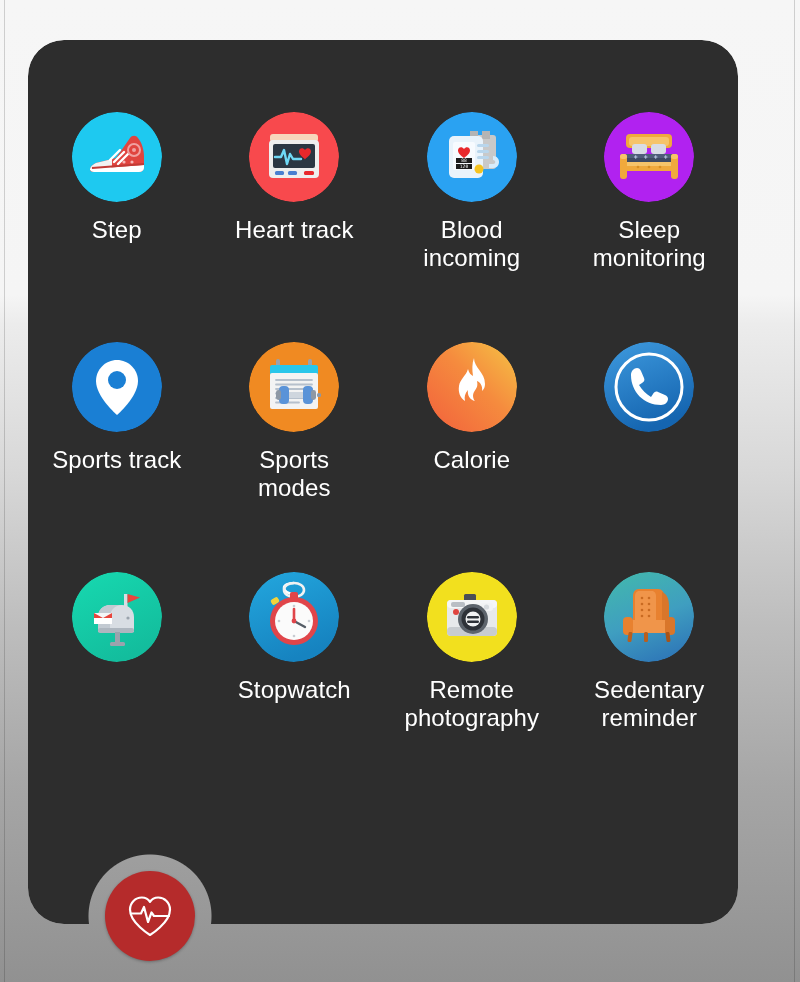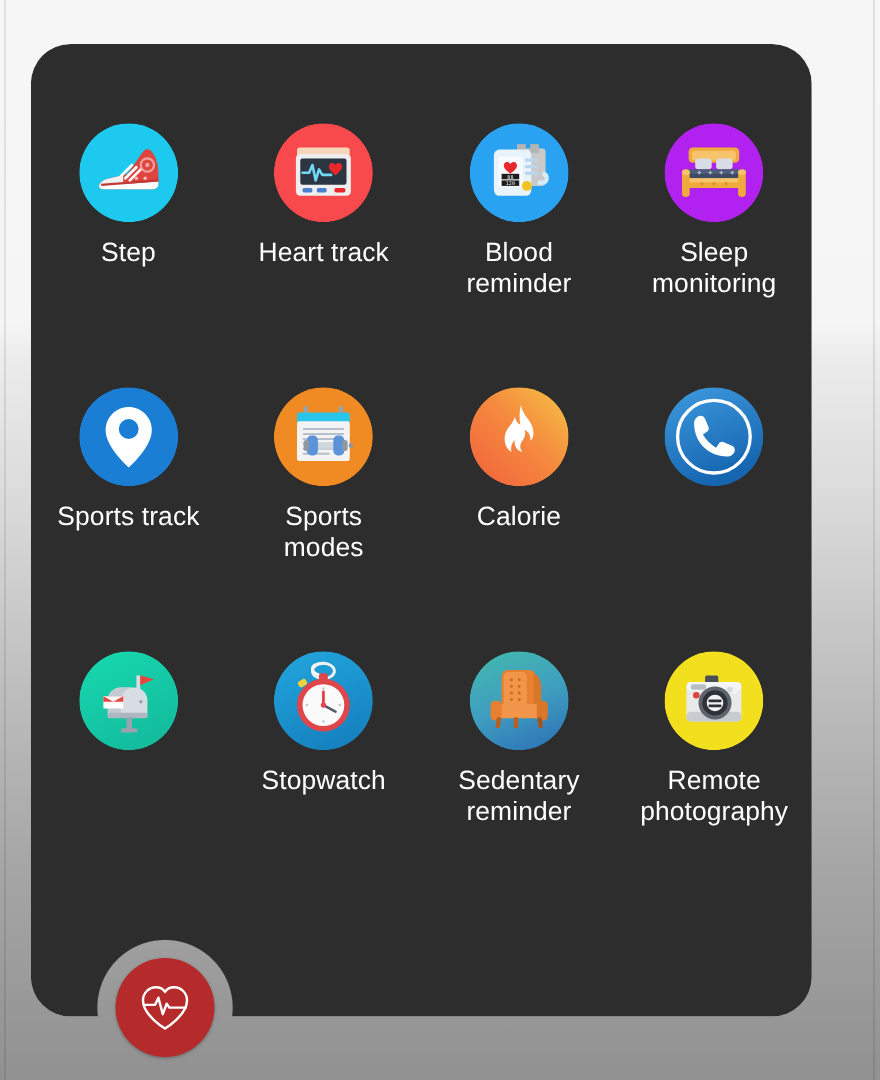--- a/index.html
+++ b/index.html
@@ -67,21 +67,21 @@
   }
 
   
   .grid {
     position: absolute;
     left: 28px;
     top: 40px;
     width: 710px;
     display: grid;
     grid-template-columns: repeat(4, 1fr);
-    row-gap: 10px;
+    row-gap: 0px;
     padding-top: 72px;
     box-sizing: border-box;
   }
   .cell {
     display: flex;
     flex-direction: column;
     align-items: center;
     height: 230px;
   }
   .icon-circle {
@@ -183,21 +183,21 @@
           <rect x="29" y="52" width="16" height="5" fill="#1d1d1d"></rect>
           <text x="37" y="50.4" font-size="4.6" fill="#f4f4f4" text-anchor="middle" font-family="monospace">88</text>
           <text x="37" y="56.4" font-size="4.6" fill="#f4f4f4" text-anchor="middle" font-family="monospace">120</text>
           <rect x="50" y="32" width="12" height="3" rx="1.5" fill="#b9d6ec"></rect>
           <rect x="50" y="38" width="12" height="3" rx="1.5" fill="#b9d6ec"></rect>
           <rect x="50" y="44" width="12" height="3" rx="1.5" fill="#b9d6ec"></rect>
           <circle cx="52" cy="57" r="4.5" fill="#f5c321"></circle>
         </svg>
       </div>
       <div class="cell-label">Blood
-reminder</div>
+incoming</div>
     </div>
 
     <div class="cell">
       <div class="icon-circle">
         <svg viewBox="0 0 90 90">
           <circle cx="45" cy="45" r="45" fill="#b122f0"></circle>
           <rect x="22" y="22" width="46" height="14" rx="4" fill="#f0a93c"></rect>
           <rect x="25" y="25" width="40" height="9" rx="3" fill="#f6c46a"></rect>
           <rect x="28" y="32" width="15" height="10" rx="3" fill="#d8dce6"></rect>
           <rect x="47" y="32" width="15" height="10" rx="3" fill="#d8dce6"></rect>
@@ -344,20 +344,43 @@
             <circle cx="60" cy="49" r="1.3"></circle>
             <circle cx="45" cy="64" r="1.3"></circle>
             <circle cx="30" cy="49" r="1.3"></circle>
           </g>
           <path d="M45 49 L45 37" stroke="#e0454a" stroke-width="2.6" stroke-linecap="round"></path>
           <path d="M45 49 L56 55" stroke="#555d66" stroke-width="2.4" stroke-linecap="round"></path>
           <circle cx="45" cy="49" r="2.4" fill="#e0454a"></circle>
         </svg>
       </div>
       <div class="cell-label">Stopwatch</div>
+    </div>
+
+    <div class="cell">
+      <div class="icon-circle">
+        <svg viewBox="0 0 90 90">
+          <circle cx="45" cy="45" r="45" fill="#f2e01e"></circle>
+          <rect x="37" y="22" width="12" height="7" rx="1.5" fill="#4a4f55"></rect>
+          <rect x="20" y="28" width="50" height="36" rx="4" fill="#e7e9eb"></rect>
+          <rect x="20" y="28" width="50" height="8" rx="4" fill="#f5f6f7"></rect>
+          <rect x="20" y="55" width="50" height="9" rx="4" fill="#c8ccd0"></rect>
+          <rect x="24" y="30" width="14" height="5" rx="2" fill="#b9bec4"></rect>
+          <rect x="53" y="31" width="13" height="8" rx="3" fill="#f2f3f4"></rect>
+          <circle cx="59.5" cy="35" r="2.6" fill="#d6dade"></circle>
+          <circle cx="29" cy="40" r="3" fill="#e0443f"></circle>
+          <circle cx="46" cy="47" r="15" fill="#5d646c"></circle>
+          <circle cx="46" cy="47" r="11.5" fill="#2e3238"></circle>
+          <circle cx="46" cy="47" r="7.5" fill="#f1f2f3"></circle>
+          <rect x="40" y="44" width="12" height="2.4" rx="1.2" fill="#2e3238"></rect>
+          <rect x="40" y="48.5" width="12" height="2.4" rx="1.2" fill="#2e3238"></rect>
+        </svg>
+      </div>
+      <div class="cell-label">Remote
+photography</div>
     </div>
 
     <div class="cell">
       <div class="icon-circle">
         <svg viewBox="0 0 90 90">
           <defs>
             <linearGradient id="sedGrad" x1="0.2" y1="0" x2="0.6" y2="1">
               <stop offset="0%" stop-color="#42b7ae"></stop>
               <stop offset="55%" stop-color="#3f9ec0"></stop>
               <stop offset="100%" stop-color="#2f79b8"></stop>
@@ -382,43 +405,20 @@
           <rect x="61" y="45" width="10" height="18" rx="4" fill="#d9762a"></rect>
           <rect x="24" y="60" width="4" height="10" rx="1.5" fill="#b85f1f" transform="rotate(8 26 65)"></rect>
           <rect x="40" y="60" width="4" height="10" rx="1.5" fill="#b85f1f"></rect>
           <rect x="62" y="60" width="4" height="10" rx="1.5" fill="#a85418" transform="rotate(-8 64 65)"></rect>
         </svg>
       </div>
       <div class="cell-label">Sedentary
 reminder</div>
     </div>
 
-    <div class="cell">
-      <div class="icon-circle">
-        <svg viewBox="0 0 90 90">
-          <circle cx="45" cy="45" r="45" fill="#f2e01e"></circle>
-          <rect x="37" y="22" width="12" height="7" rx="1.5" fill="#4a4f55"></rect>
-          <rect x="20" y="28" width="50" height="36" rx="4" fill="#e7e9eb"></rect>
-          <rect x="20" y="28" width="50" height="8" rx="4" fill="#f5f6f7"></rect>
-          <rect x="20" y="55" width="50" height="9" rx="4" fill="#c8ccd0"></rect>
-          <rect x="24" y="30" width="14" height="5" rx="2" fill="#b9bec4"></rect>
-          <rect x="53" y="31" width="13" height="8" rx="3" fill="#f2f3f4"></rect>
-          <circle cx="59.5" cy="35" r="2.6" fill="#d6dade"></circle>
-          <circle cx="29" cy="40" r="3" fill="#e0443f"></circle>
-          <circle cx="46" cy="47" r="15" fill="#5d646c"></circle>
-          <circle cx="46" cy="47" r="11.5" fill="#2e3238"></circle>
-          <circle cx="46" cy="47" r="7.5" fill="#f1f2f3"></circle>
-          <rect x="40" y="44" width="12" height="2.4" rx="1.2" fill="#2e3238"></rect>
-          <rect x="40" y="48.5" width="12" height="2.4" rx="1.2" fill="#2e3238"></rect>
-        </svg>
-      </div>
-      <div class="cell-label">Remote
-photography</div>
-    </div>
-
   </div>
 
   <div class="heart-button">
     <svg viewBox="0 0 52 52">
       <path d="M26 45 C26 45 6 33 6 19.5 C6 12.6 11.4 7.5 17.8 7.5 C21.6 7.5 24.5 9.4 26 11.8 C27.5 9.4 30.4 7.5 34.2 7.5 C40.6 7.5 46 12.6 46 19.5 C46 33 26 45 26 45 Z" fill="none" stroke="#ffffff" stroke-width="2.2" stroke-linejoin="round"></path>
       <path d="M7 23.5 L17 23.5 L20 17 L24 32 L27.5 22.5 L30 26 L45 26" fill="none" stroke="#ffffff" stroke-width="2.2" stroke-linejoin="round" stroke-linecap="round"></path>
     </svg>
   </div>
 
 </div>

